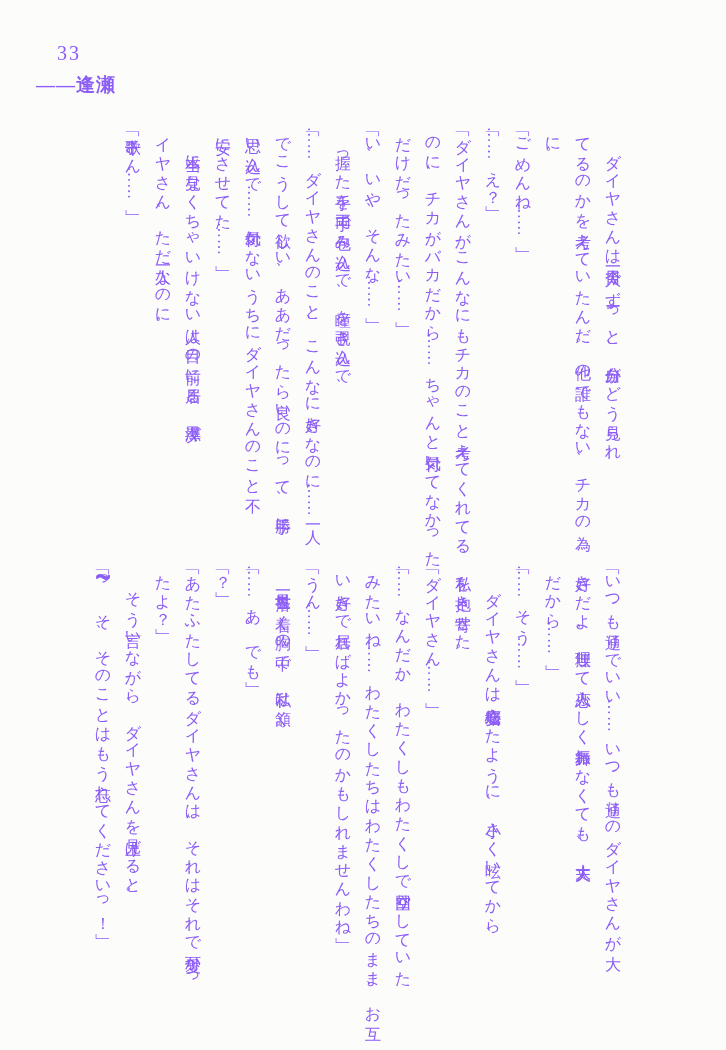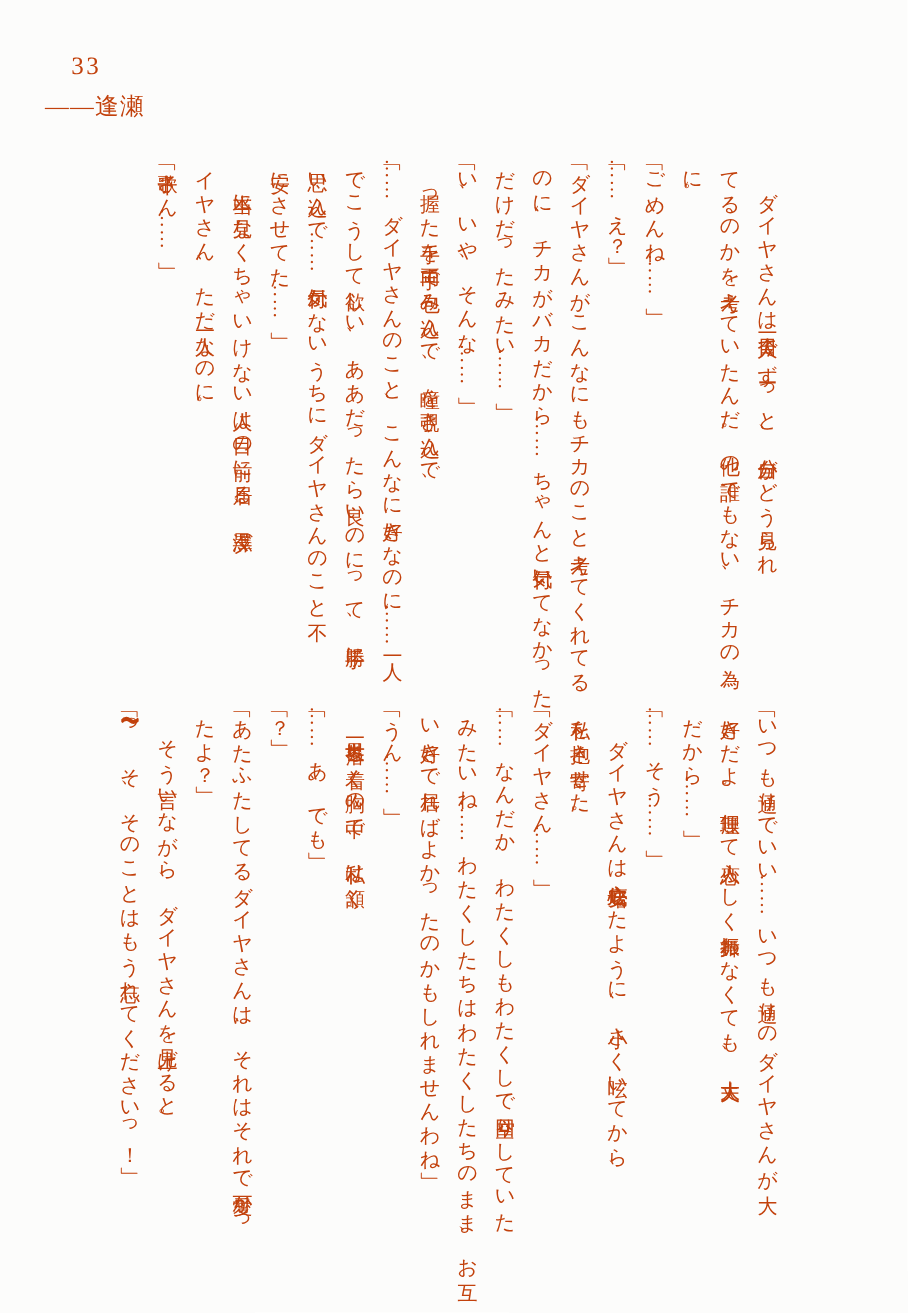--- a/index.html
+++ b/index.html
@@ -6,36 +6,37 @@
     margin: 0;
     padding: 0;
     background: #ffffff;
   }
   .page {
     position: relative;
     width: 726px;
     height: 1050px;
     background: #fcfcfb;
     font-family: "Liberation Serif", "DejaVu Serif", serif;
-    color: #c2410c;
+    color: #8b5cf6;
     overflow: hidden;
   }
   .page-number {
     position: absolute;
     left: 57px;
     top: 42px;
     font-size: 20px;
     letter-spacing: 2px;
   }
   .chapter-title {
     position: absolute;
     left: 36px;
     top: 72px;
     font-size: 19px;
     letter-spacing: 1px;
+    font-weight: bold;
   }
   .text-block {
     position: absolute;
     writing-mode: vertical-rl;
     text-orientation: mixed;
     font-size: 16px;
     letter-spacing: 0.8px;
     line-height: 30px;
     white-space: nowrap;
   }

